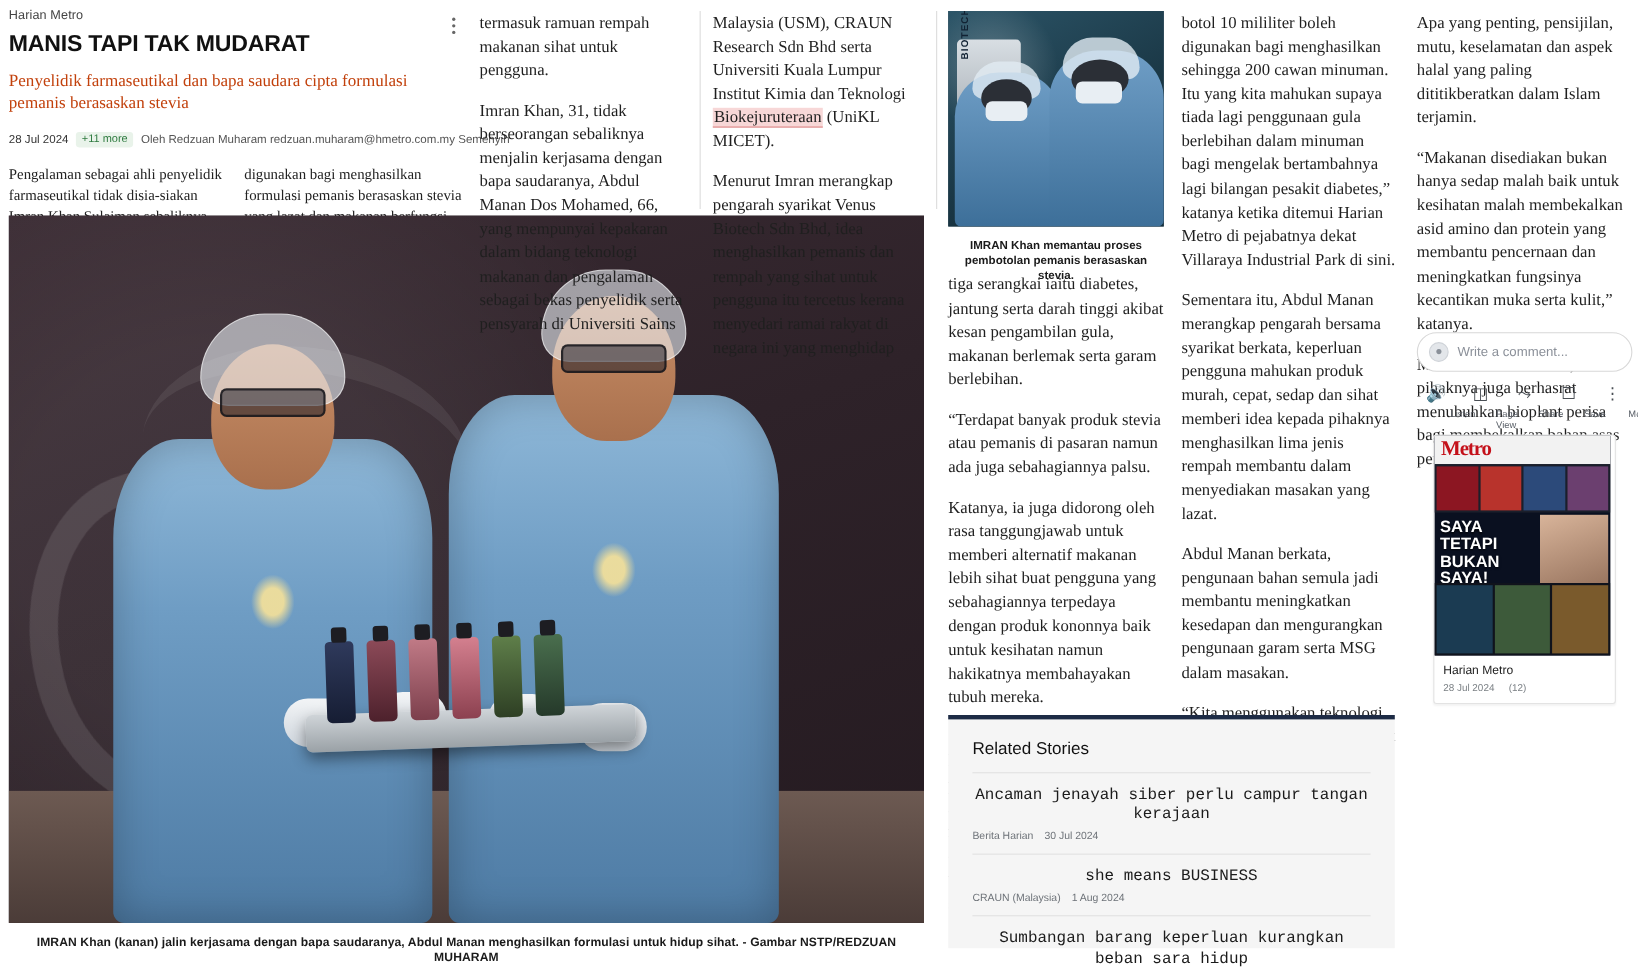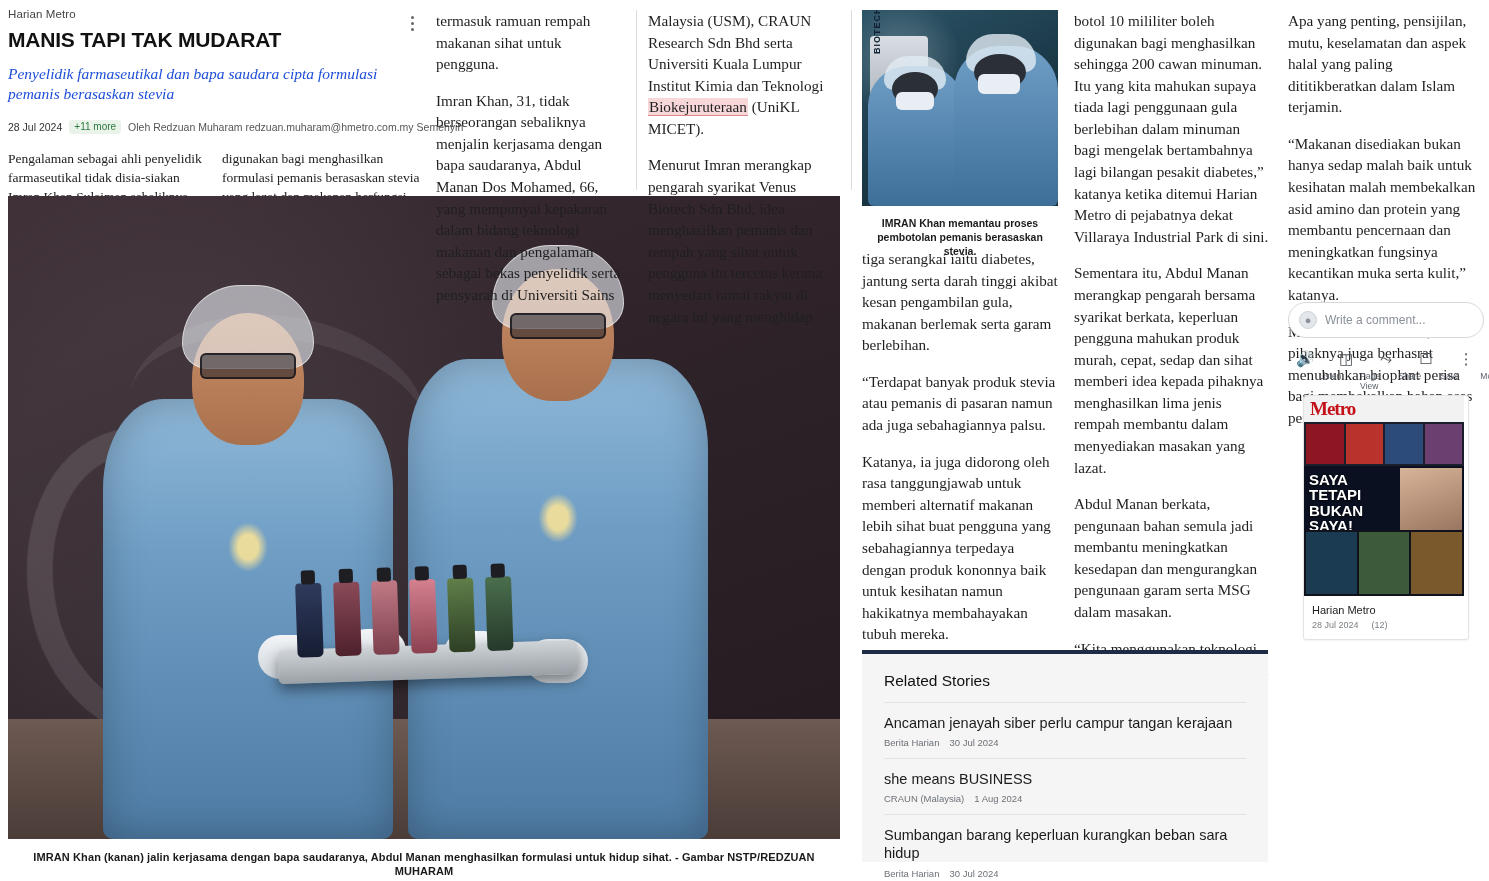--- a/index.html
+++ b/index.html
@@ -36,24 +36,23 @@
     font-size: 21px;
     line-height: 1.12;
     margin: 8px 0 0 0;
     color: #111;
     letter-spacing: -.2px;
   }
   .subhead {
     font-family: "Liberation Serif", serif;
     font-size: 15.5px;
     line-height: 1.32;
-    color: #1d4ed8;
+    color: #c2410c;
     margin-top: 12px;
     width: 400px;
-    font-style: italic;
   }
   .meta-row {
     display: flex;
     align-items: center;
     gap: 7px;
     margin-top: 16px;
     font-size: 10.5px;
     color: #555;
     white-space: nowrap;
   }
@@ -334,22 +333,22 @@
     padding: 18px 22px 0 22px;
   }
   .rs-title {
     font-family: "Liberation Sans", sans-serif;
     font-weight: normal; font-size: 15.5px; color: #111;
     margin-bottom: 12px;
   }
   .rs-item { border-top: 1px solid #e2e2e2; padding: 11px 0 10px 0; }
   .rs-item:first-of-type { border-top: none; }
   .rs-head {
-    font-family: Liberation Sans, sans-serif;
-    font-size: 14.5px; color: #1b1b1b; line-height: 1.25;
+    font-family: Liberation Mono, monospace;
+    font-size: 14.5px; color: #1b1b1b; line-height: 1.25; text-align: center;
   }
   .rs-meta {
     font-family: "Liberation Sans", sans-serif;
     font-size: 9.5px; color: #6d7278; margin-top: 5px;
   }
   .rs-meta .sp { display: inline-block; width: 10px; }
 </style>
 </head>
 <body>
 

